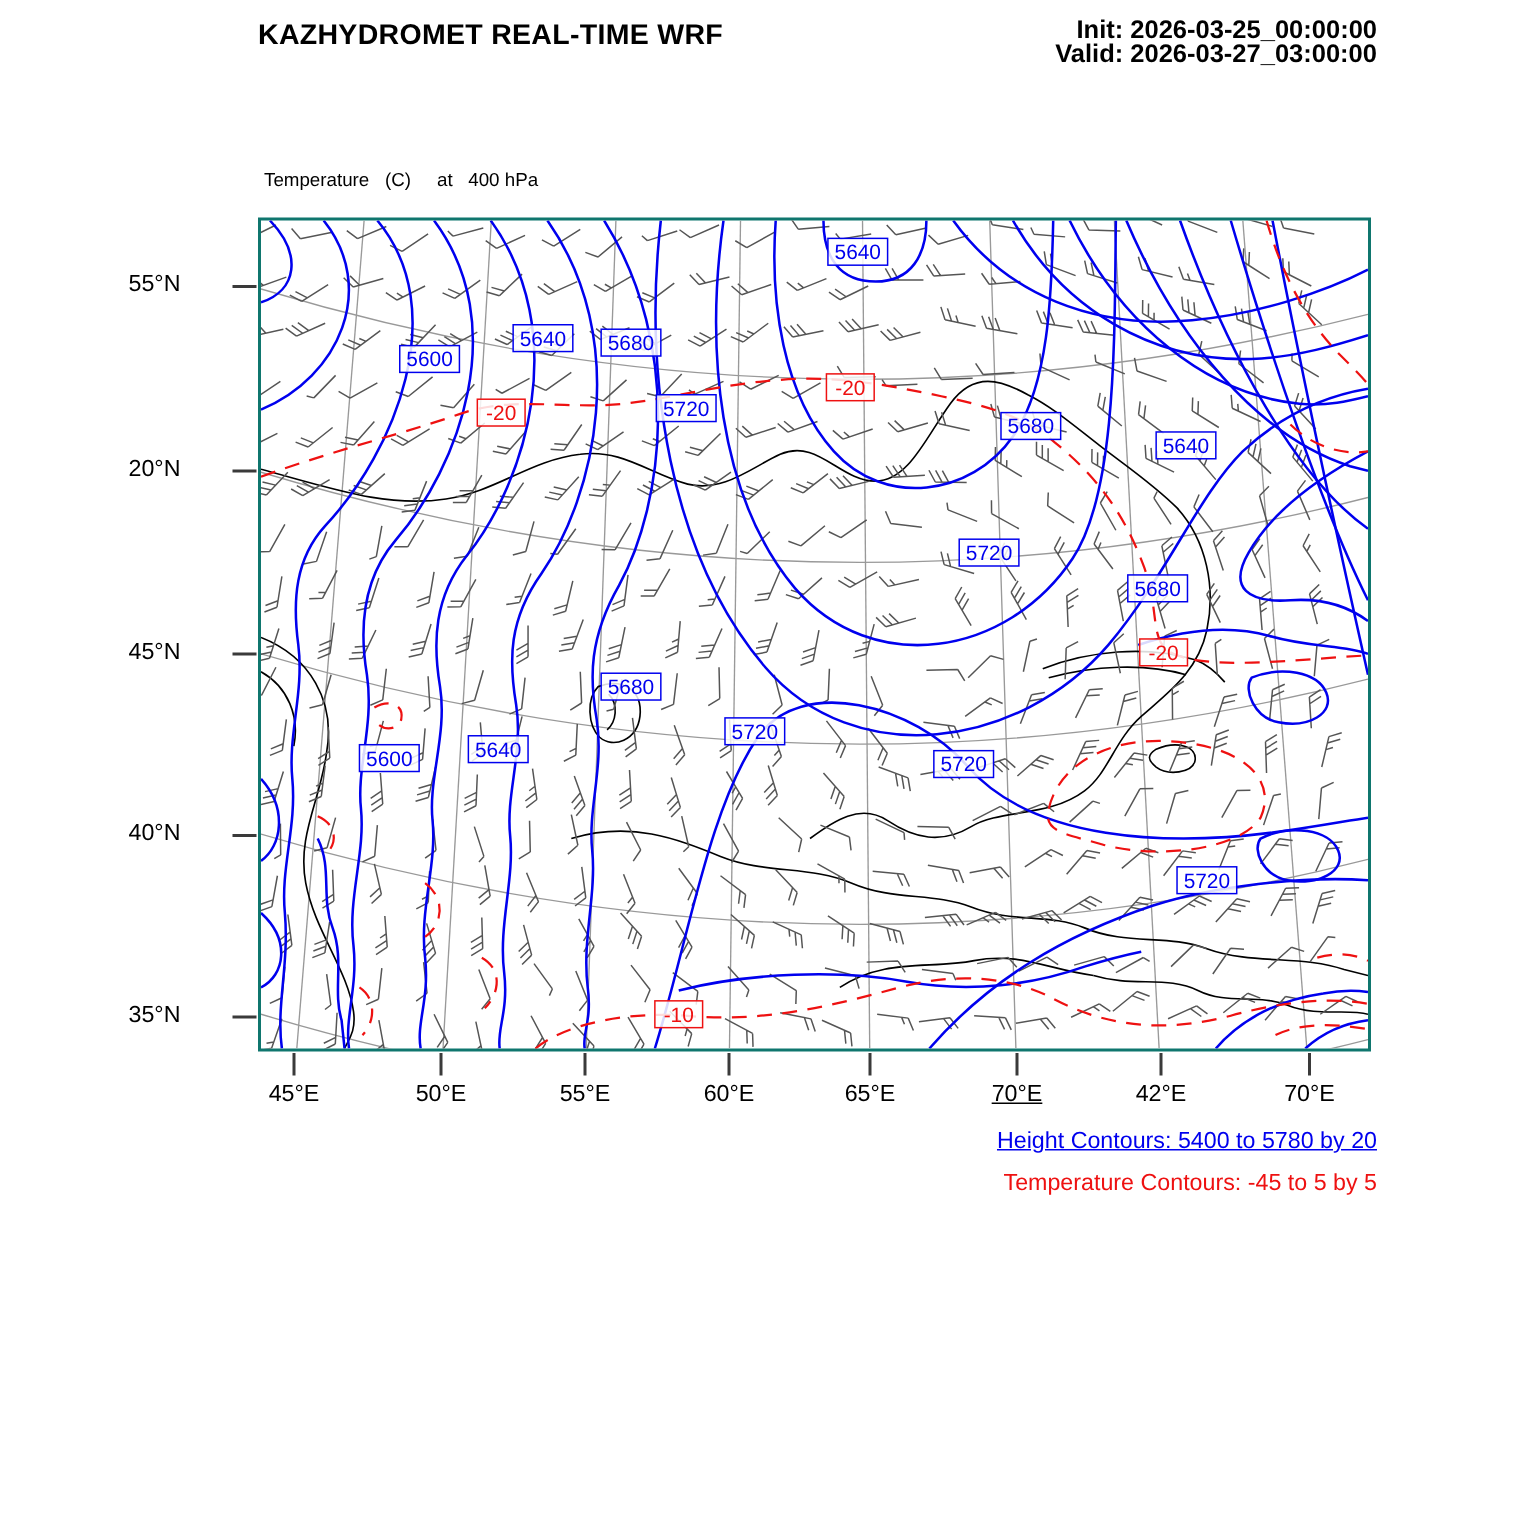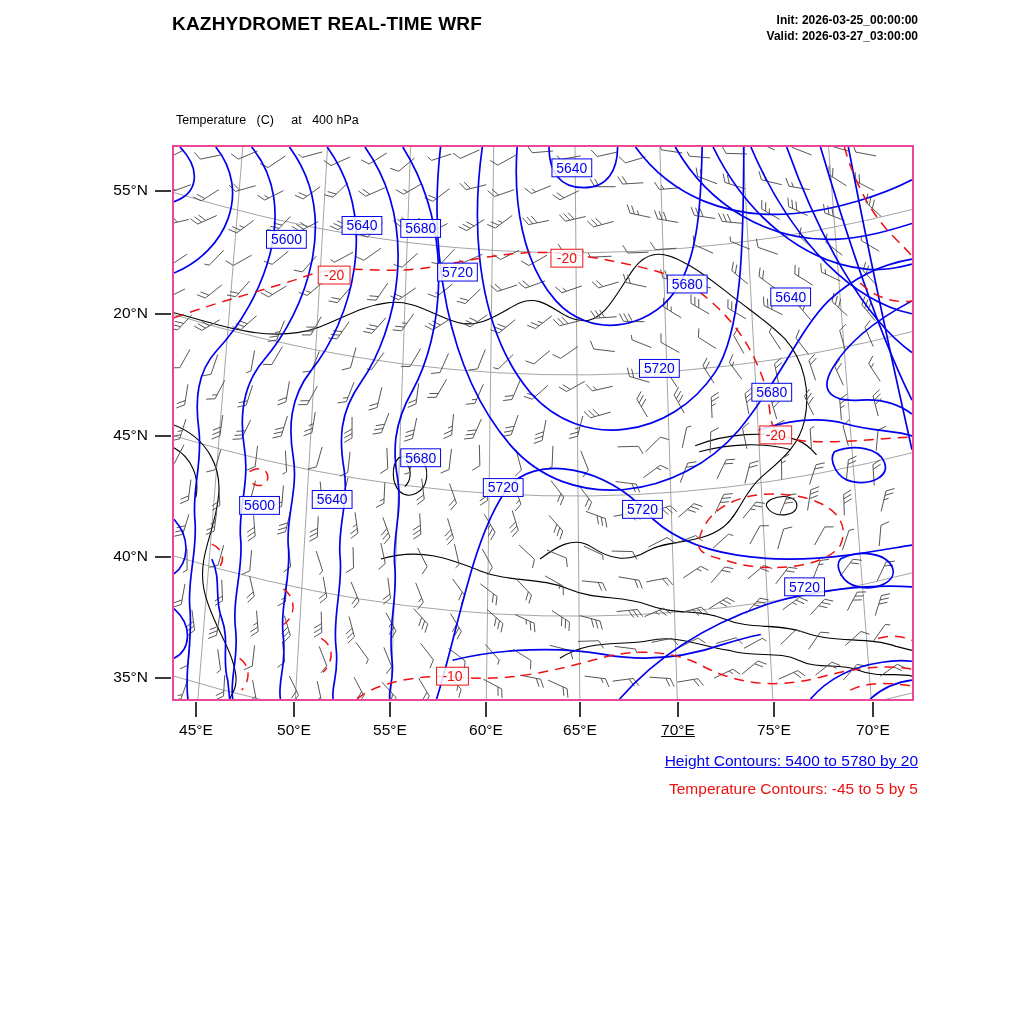--- a/index.html
+++ b/index.html
@@ -4,32 +4,32 @@
 <style>
   html,body{margin:0;padding:0;}
   body{
     width:1024px;height:1024px;position:relative;background:#ffffff;
     font-family:"Liberation Sans", sans-serif;color:#000;overflow:hidden;
   }
   .page-title{
     position:absolute;left:172px;top:13px;font-size:19px;font-weight:700;letter-spacing:.2px;
   }
   .run-times{
-    position:absolute;right:106px;top:12px;text-align:right;font-size:12px;font-weight:700;line-height:16px;
+    position:absolute;right:106px;top:12px;text-align:right;font-size:17px;font-weight:700;line-height:16px;
   }
   .var-legend{
     position:absolute;left:176px;top:82px;font-size:12.5px;line-height:15.5px;white-space:pre;
   }
   .map-frame{
     position:absolute;left:172px;top:145px;width:742px;height:556px;
-    border:2px solid #ec4899;box-sizing:border-box;background:#fff;
+    border:2px solid #0f766e;box-sizing:border-box;background:#fff;
   }
   .map-frame svg{display:block;width:100%;height:100%;}
   .tick-y{position:absolute;height:2px;width:16px;background:#3a3a3a;left:155px;}
-  .tick-y-label{position:absolute;width:90px;text-align:right;left:58px;font-size:15.5px;}
+  .tick-y-label{position:absolute;width:90px;text-align:center;left:58px;font-size:15.5px;}
   .tick-x{position:absolute;width:2px;height:15px;background:#3a3a3a;top:702px;}
   .tick-x-label{position:absolute;width:64px;text-align:center;top:721px;font-size:15.5px;}
   .contour-note{position:absolute;right:106px;text-align:right;font-size:15.5px;font-weight:400;}
   .note-height{top:752px;}
   .note-temp{top:780px;}
 </style>
 </head>
 <body>
 
 <div class="page-title">KAZHYDROMET REAL-TIME WRF</div>
@@ -602,19 +602,19 @@
     <div class="tick-x-label" style="left: 262px;">50°E</div>
     <div class="tick-x" style="left: 389px; background: rgb(58, 58, 58);"></div>
     <div class="tick-x-label" style="left: 358px;">55°E</div>
     <div class="tick-x" style="left: 485px; background: rgb(58, 58, 58);"></div>
     <div class="tick-x-label" style="left: 454px;">60°E</div>
     <div class="tick-x" style="left: 579px; background: rgb(58, 58, 58);"></div>
     <div class="tick-x-label" style="left: 548px;">65°E</div>
     <div class="tick-x" style="left: 677px; background: rgb(58, 58, 58);"></div>
     <div class="tick-x-label" style="left: 646px; text-decoration: underline;">70°E</div>
     <div class="tick-x" style="left: 773px; background: rgb(58, 58, 58);"></div>
-    <div class="tick-x-label" style="left: 742px;">75°E</div>
+    <div class="tick-x-label" style="left: 742px;">42°E</div>
     <div class="tick-x" style="left: 872px; background: rgb(58, 58, 58);"></div>
     <div class="tick-x-label" style="left: 841px;">70°E</div>
   </div>
 
 <div class="contour-note note-height" style="color: rgb(0, 0, 238); text-decoration: underline;">Height Contours: 5400 to 5780 by 20</div>
 <div class="contour-note note-temp" style="color: rgb(238, 17, 17);">Temperature Contours: -45 to 5 by 5</div>
 
 </body></html>

